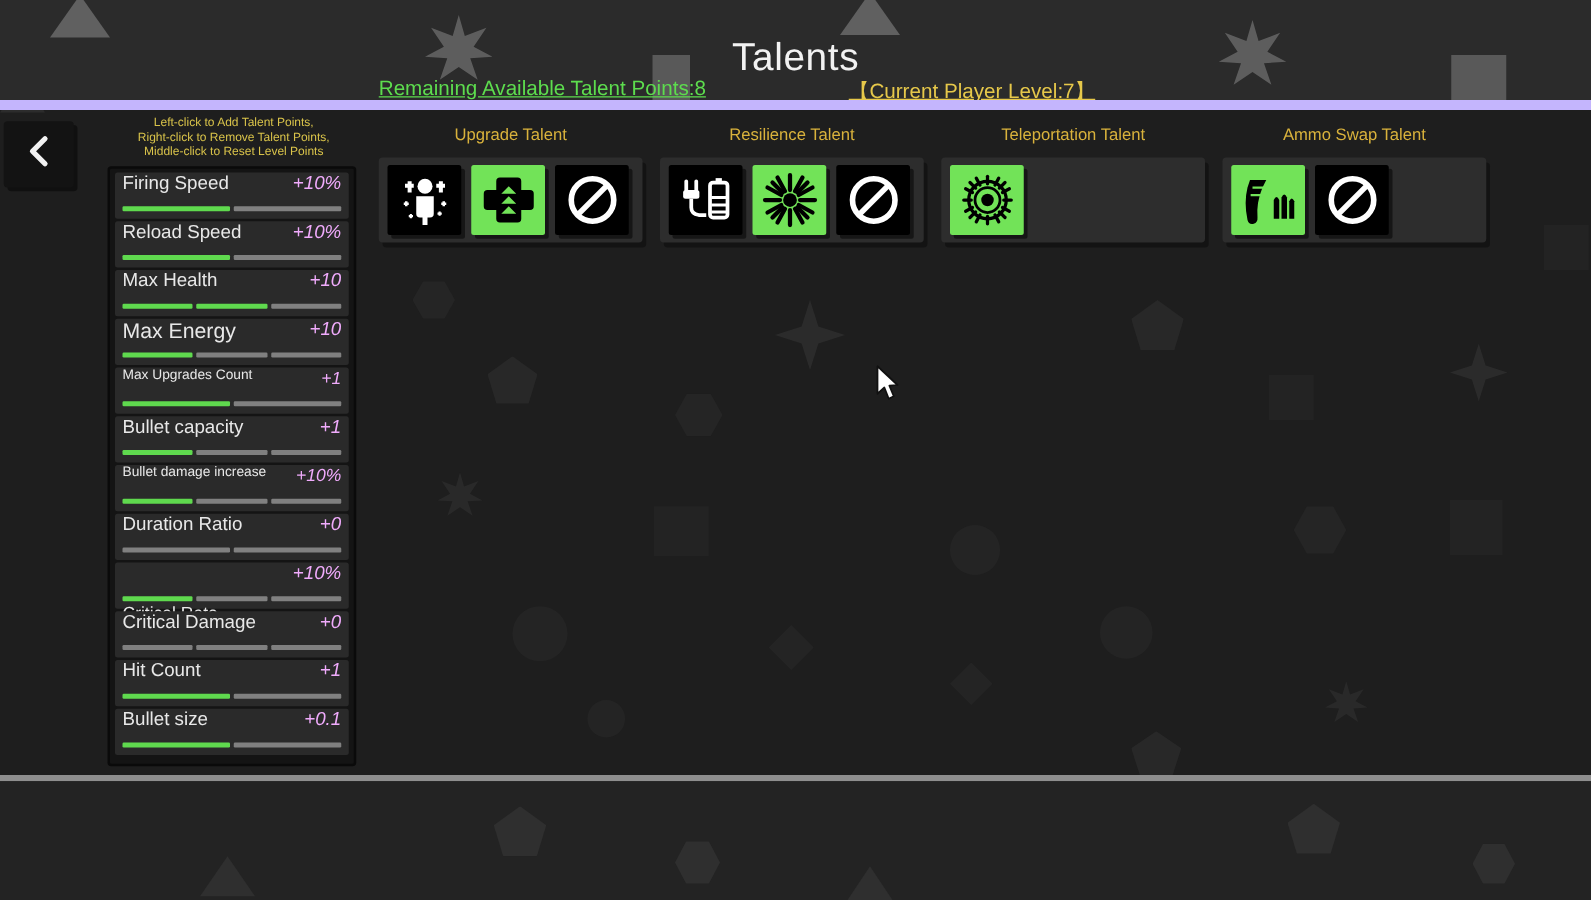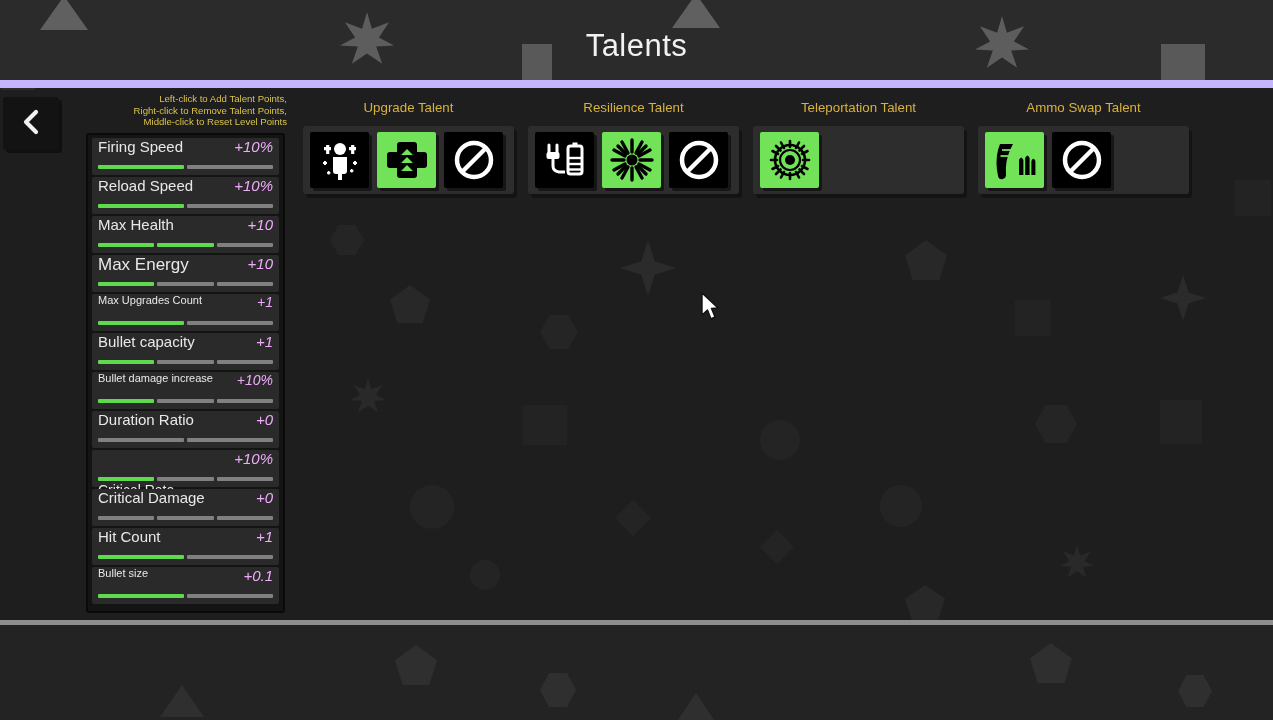--- a/index.html
+++ b/index.html
@@ -56,21 +56,21 @@
   .back-btn {
     position: absolute; left: 3px; top: 97px; width: 56px; height: 53px;
     background: #131313; border-radius: 3px; cursor: pointer;
     display: flex; align-items: center; justify-content: center;
     box-shadow: 3px 3px 0 rgba(0,0,0,.45);
   }
   .back-btn svg { width: 22px; height: 26px; }
 
   
   .hint {
-    position: absolute; left: 87px; top: 93px; width: 200px; text-align: right;
+    position: absolute; left: 87px; top: 93px; width: 200px; text-align: center;
     color: #d9c34a; font-size: 9.6px; line-height: 11.6px;
   }
   .talent-list {
     position: absolute; left: 86px; top: 133px; width: 199px; height: 480px;
     background: #141414; border: 2px solid #0a0a0a; border-radius: 3px;
     padding: 3px 4px; display: flex; flex-direction: column; gap: 2px;
   }
   .tl-row {
     position: relative; height: 37px; background: #2a2a2a; border-radius: 2px;
     padding: 0 6px; cursor: pointer;
@@ -148,20 +148,24 @@
 
   <div class="header">
     <div class="htri" style="left:40px;top:-4px;border-width:0 24px 34px 24px;"></div>
     <div class="htri" style="left:672px;top:-6px;border-width:0 24px 34px 24px;"></div>
     <div class="hstar" style="left:340px;top:12px;"></div>
     <div class="hstar" style="left:975px;top:16px;"></div>
     <div class="hsq" style="left:522px;top:44px;width:30px;height:44px;"></div>
     <div class="hsq" style="left:1161px;top:44px;width:44px;height:44px;"></div>
 
     <div class="title">Talents</div>
+    <div class="hdr-stats">
+      <div class="stat-points">Remaining Available Talent Points:8</div>
+      <div class="stat-level">【Current Player Level:7】</div>
+    </div>
   </div>
 
   <div class="back-btn">
     <span>
       <svg viewBox="0 0 22 26">
           <path d="M16 3 L6 13 L16 23" fill="none" stroke="#f2f2f2" stroke-width="4.2" stroke-linecap="round" stroke-linejoin="round"></path>
         </svg>
     </span>
   </div>
 
@@ -283,21 +287,21 @@
           <span class="tl-name" style="font-size: 15px;">Hit Count</span>
           <span class="tl-val" style="font-size: 15px;">+1</span>
         </div>
         <div class="tl-bar">
           <div class="tl-seg on"></div>
           <div class="tl-seg"></div>
         </div>
       </div>
       <div class="tl-row">
         <div class="tl-top">
-          <span class="tl-name" style="font-size: 11px;">Bullet size</span>
+          <span class="tl-name" style="font-size: 15px;">Bullet size</span>
           <span class="tl-val" style="font-size: 15px;">+0.1</span>
         </div>
         <div class="tl-bar">
           <div class="tl-seg on"></div>
           <div class="tl-seg"></div>
         </div>
       </div>
     </div>
 
   <div class="groups" id="groups">

